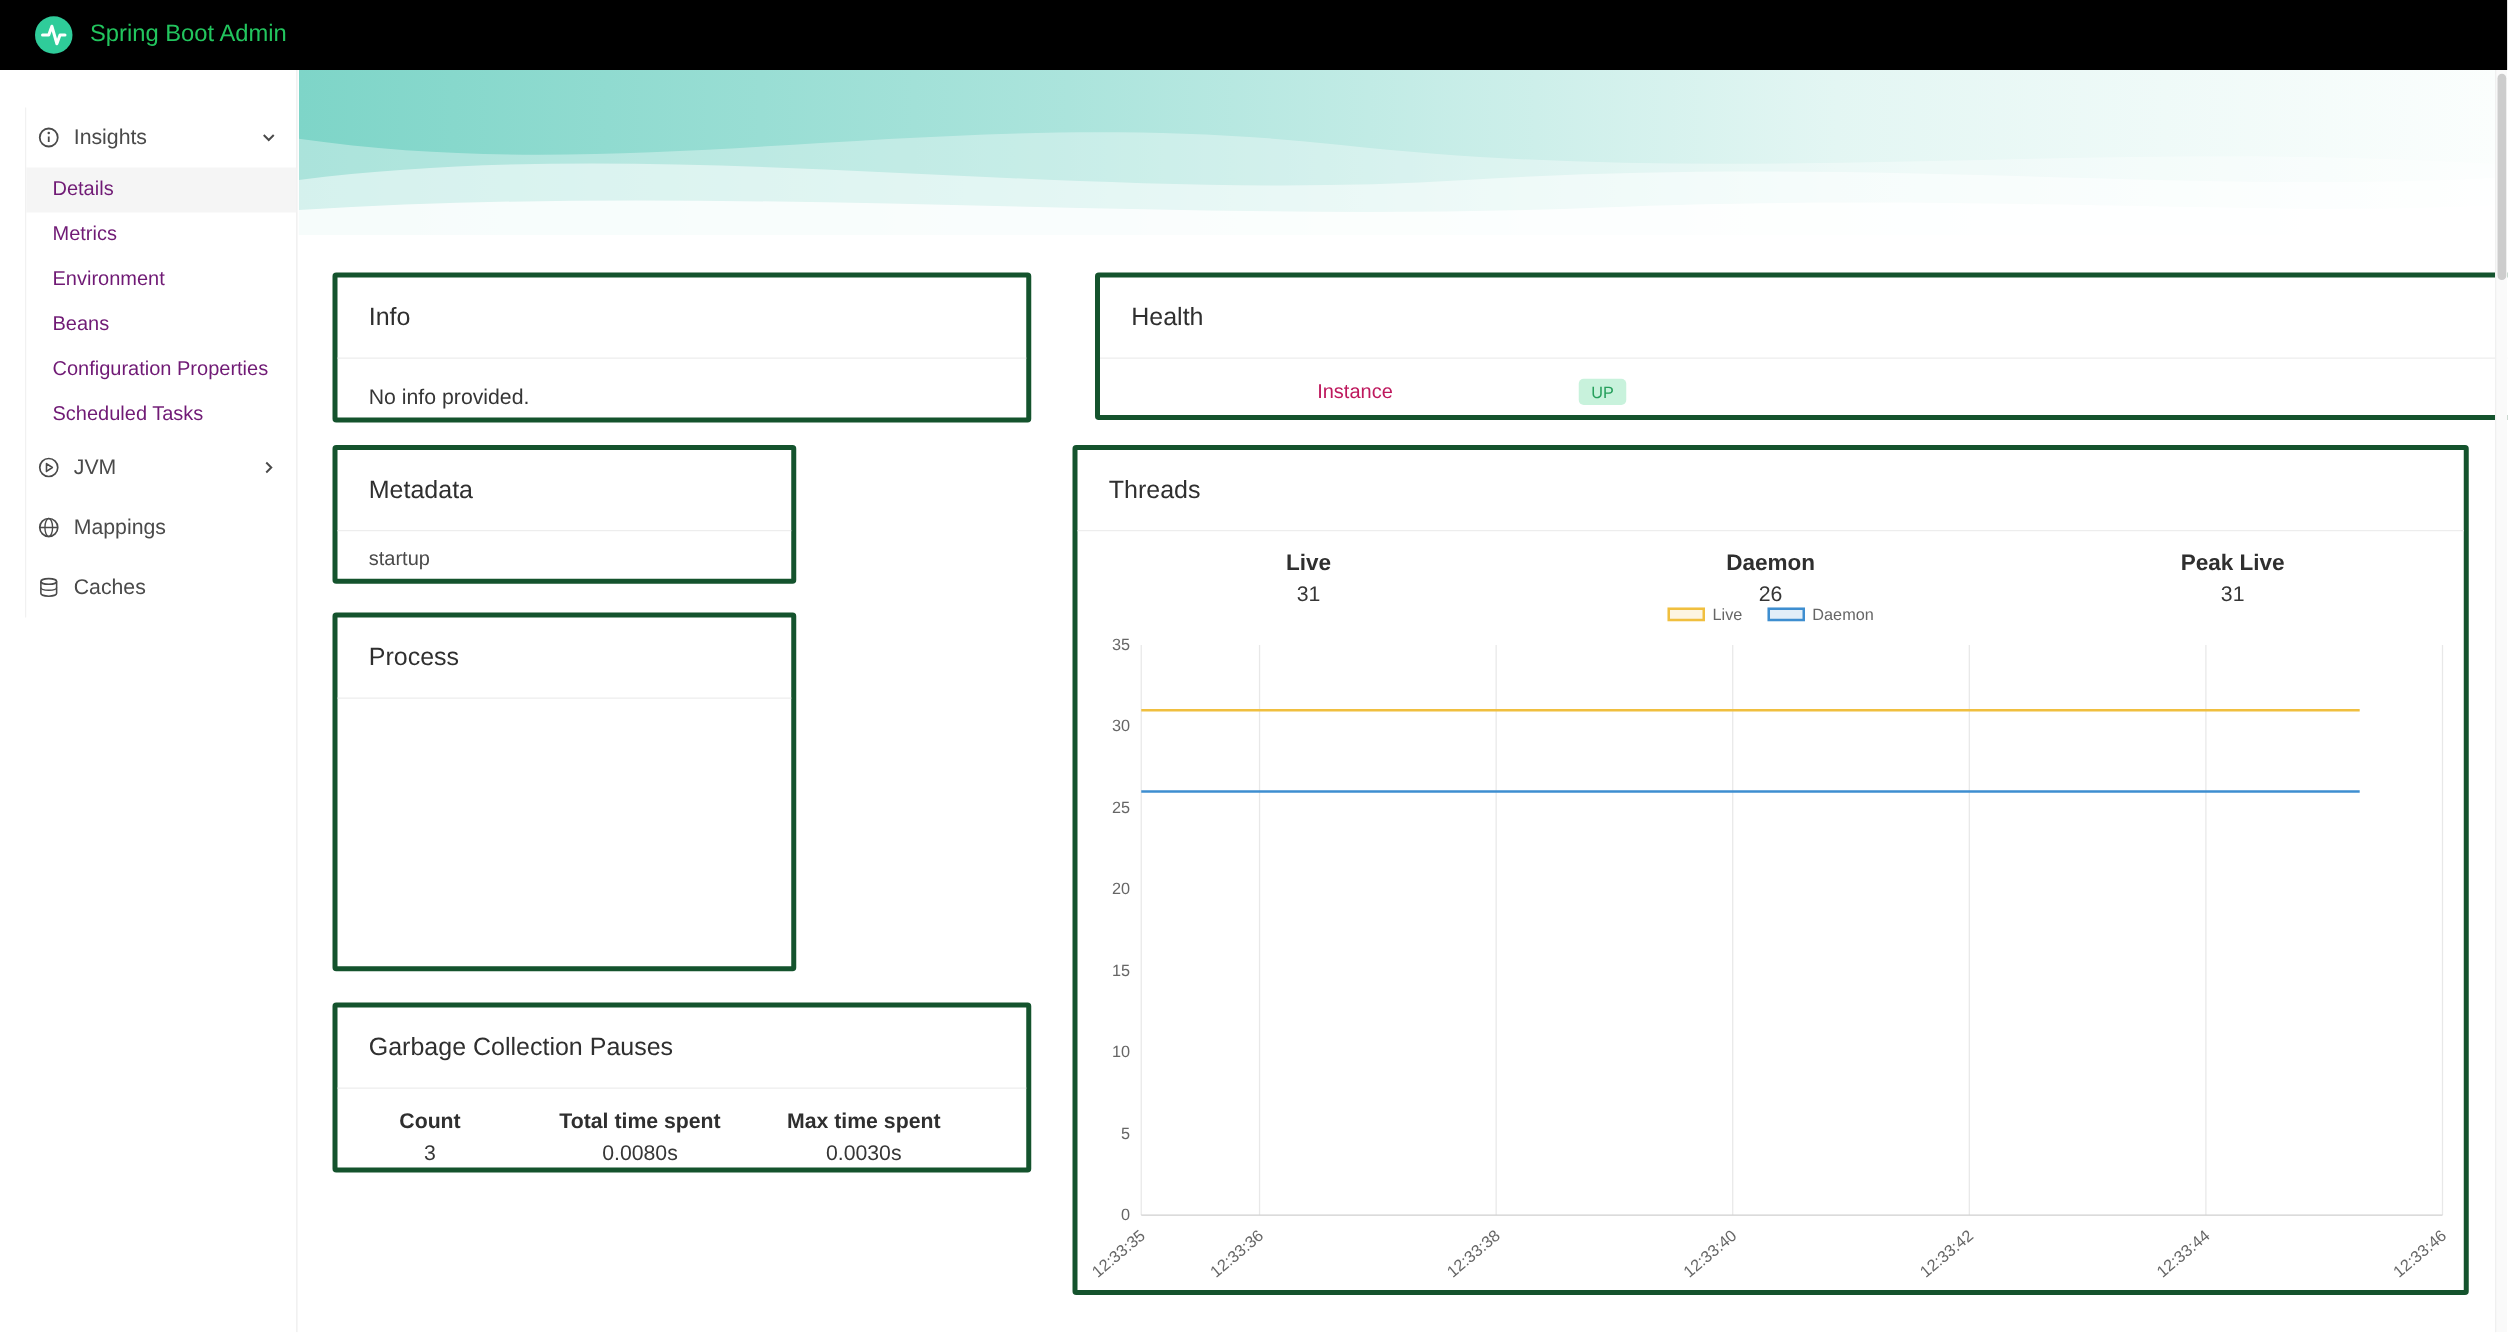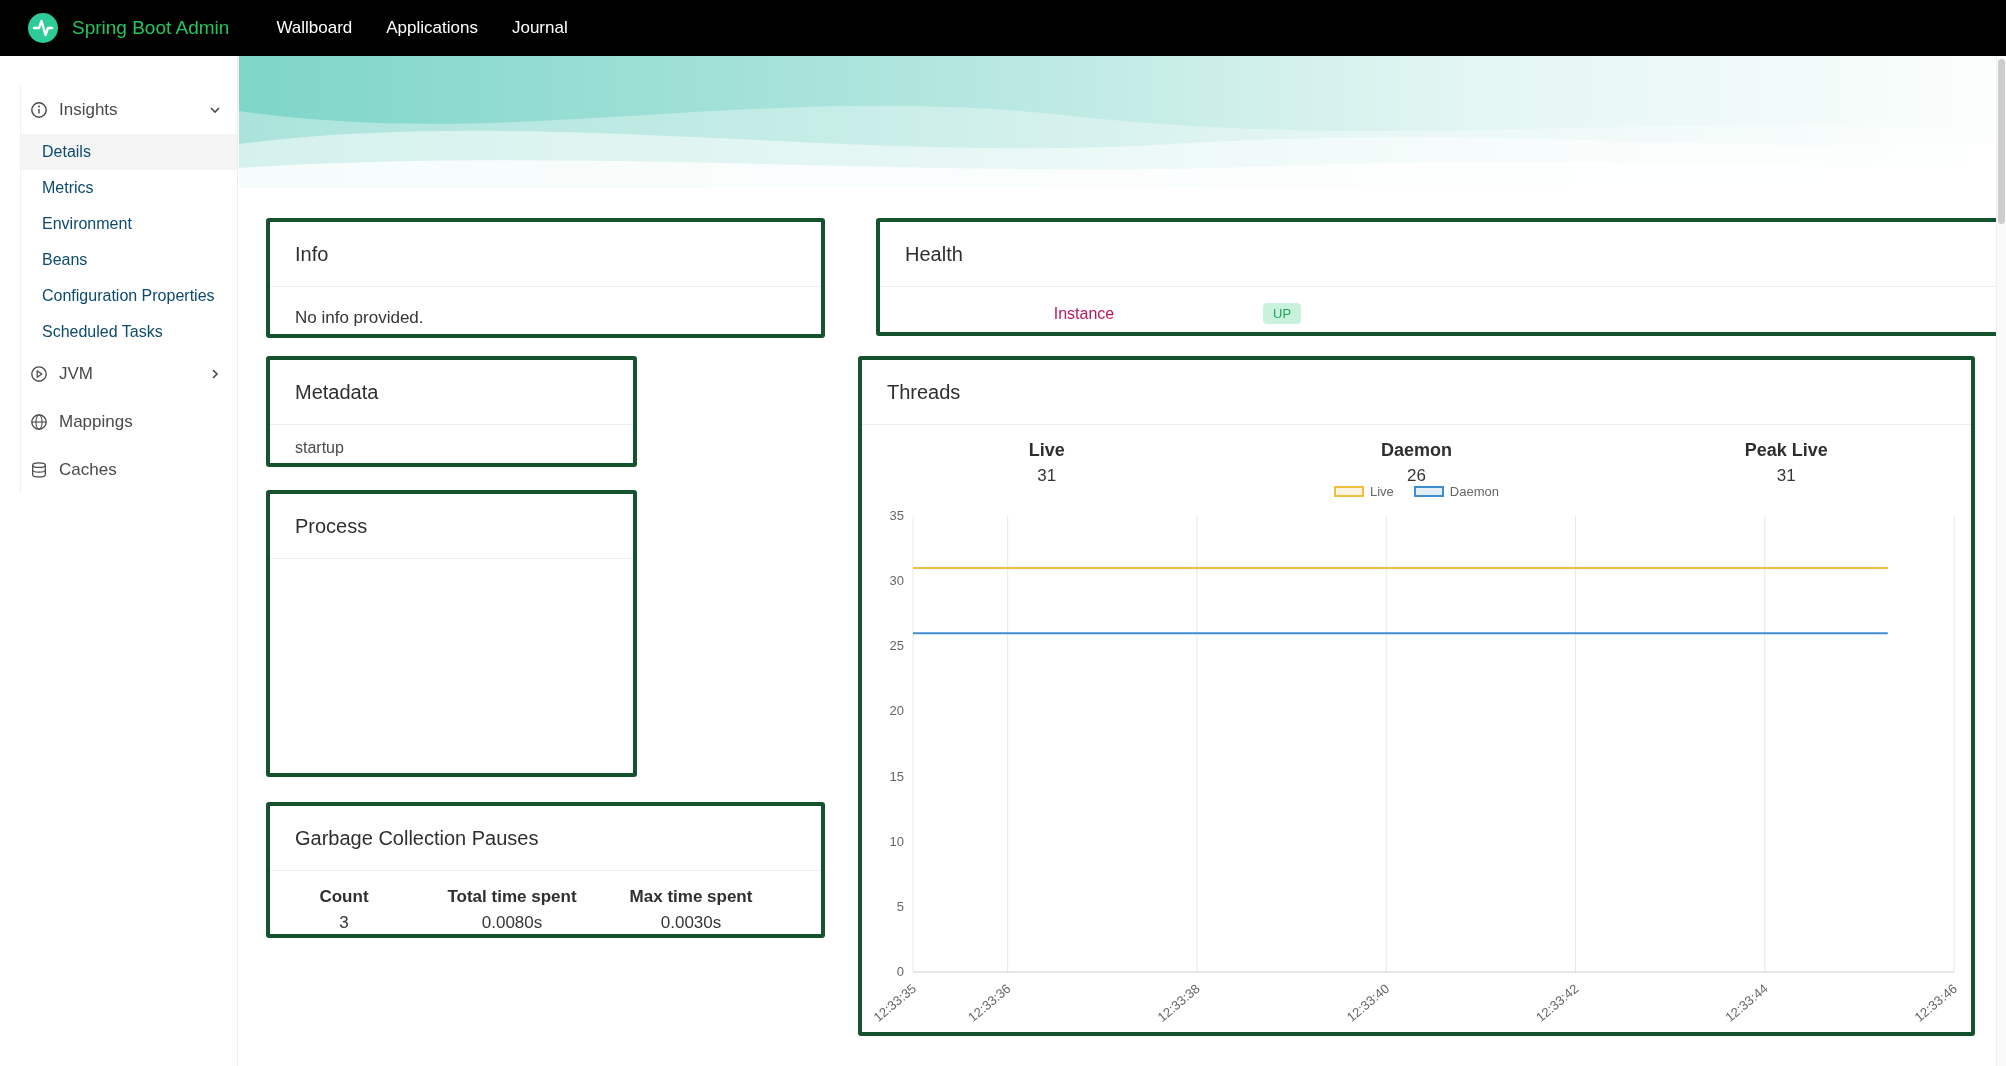--- a/index.html
+++ b/index.html
@@ -14,21 +14,21 @@
   .nav-links a{color:#fff;font-size:17px;text-decoration:none;padding:18px 17px;cursor:pointer;}
 
   
   .sidebar{position:absolute;top:56px;left:0;bottom:0;width:238px;background:#fff;
            border-right:1px solid #ededed;box-sizing:border-box;}
   .menu{margin:30px 0 0 20px;border-left:1px solid #f1f1f1;}
   .menu-item{height:48px;display:flex;align-items:center;gap:11px;padding:0 16px 0 9px;
              font-size:17px;color:#4a4a4a;cursor:pointer;}
   .menu-item .chev{margin-left:auto;}
   .menu-sub{height:36px;display:flex;align-items:center;padding-left:21px;
-            font-size:16px;color:#0c4a6e;cursor:pointer;}
+            font-size:16px;color:#701a75;cursor:pointer;}
   .menu-sub.active{background:#f5f5f5;}
 
   
   .main{position:absolute;left:239px;top:56px;right:0;bottom:0;background:#fff;}
   .hero{position:absolute;top:0;left:0;right:10px;height:132px;overflow:hidden;}
   .hero svg{display:block;width:100%;height:100%;}
 
   .card{position:absolute;background:#fff;border:4px solid #14532d;border-radius:3px;box-sizing:border-box;}
   .card-title{display:flex;align-items:center;height:64px;padding:0 25px;font-size:20px;
               color:#2f2f2f;border-bottom:1px solid #ededed;}
@@ -80,25 +80,20 @@
 <div class="page">
 
   <header class="navbar">
     <div class="brand">
       <svg width="34" height="34" viewBox="0 0 34 34">
         <circle cx="17" cy="17" r="15" fill="#2fcc9a"></circle>
         <polyline points="8,17 13,17 15.5,10 19.5,24 22,17 26,17" fill="none" stroke="#ffffff" stroke-width="2.4" stroke-linejoin="round" stroke-linecap="round"></polyline>
       </svg>
       <span>Spring Boot Admin</span>
     </div>
-    <nav class="nav-links">
-      <a>Wallboard</a>
-      <a>Applications</a>
-      <a>Journal</a>
-    </nav>
   </header>
 
   <aside class="sidebar">
     <div class="menu">
 
       <div class="menu-item">
         <svg width="18" height="18" viewBox="0 0 20 20">
           <circle cx="10" cy="10" r="8" fill="none" stroke="#4a4a4a" stroke-width="1.6"></circle>
           <line x1="10" y1="9" x2="10" y2="14" stroke="#4a4a4a" stroke-width="1.6"></line>
           <circle cx="10" cy="6" r="1.1" fill="#4a4a4a"></circle>

